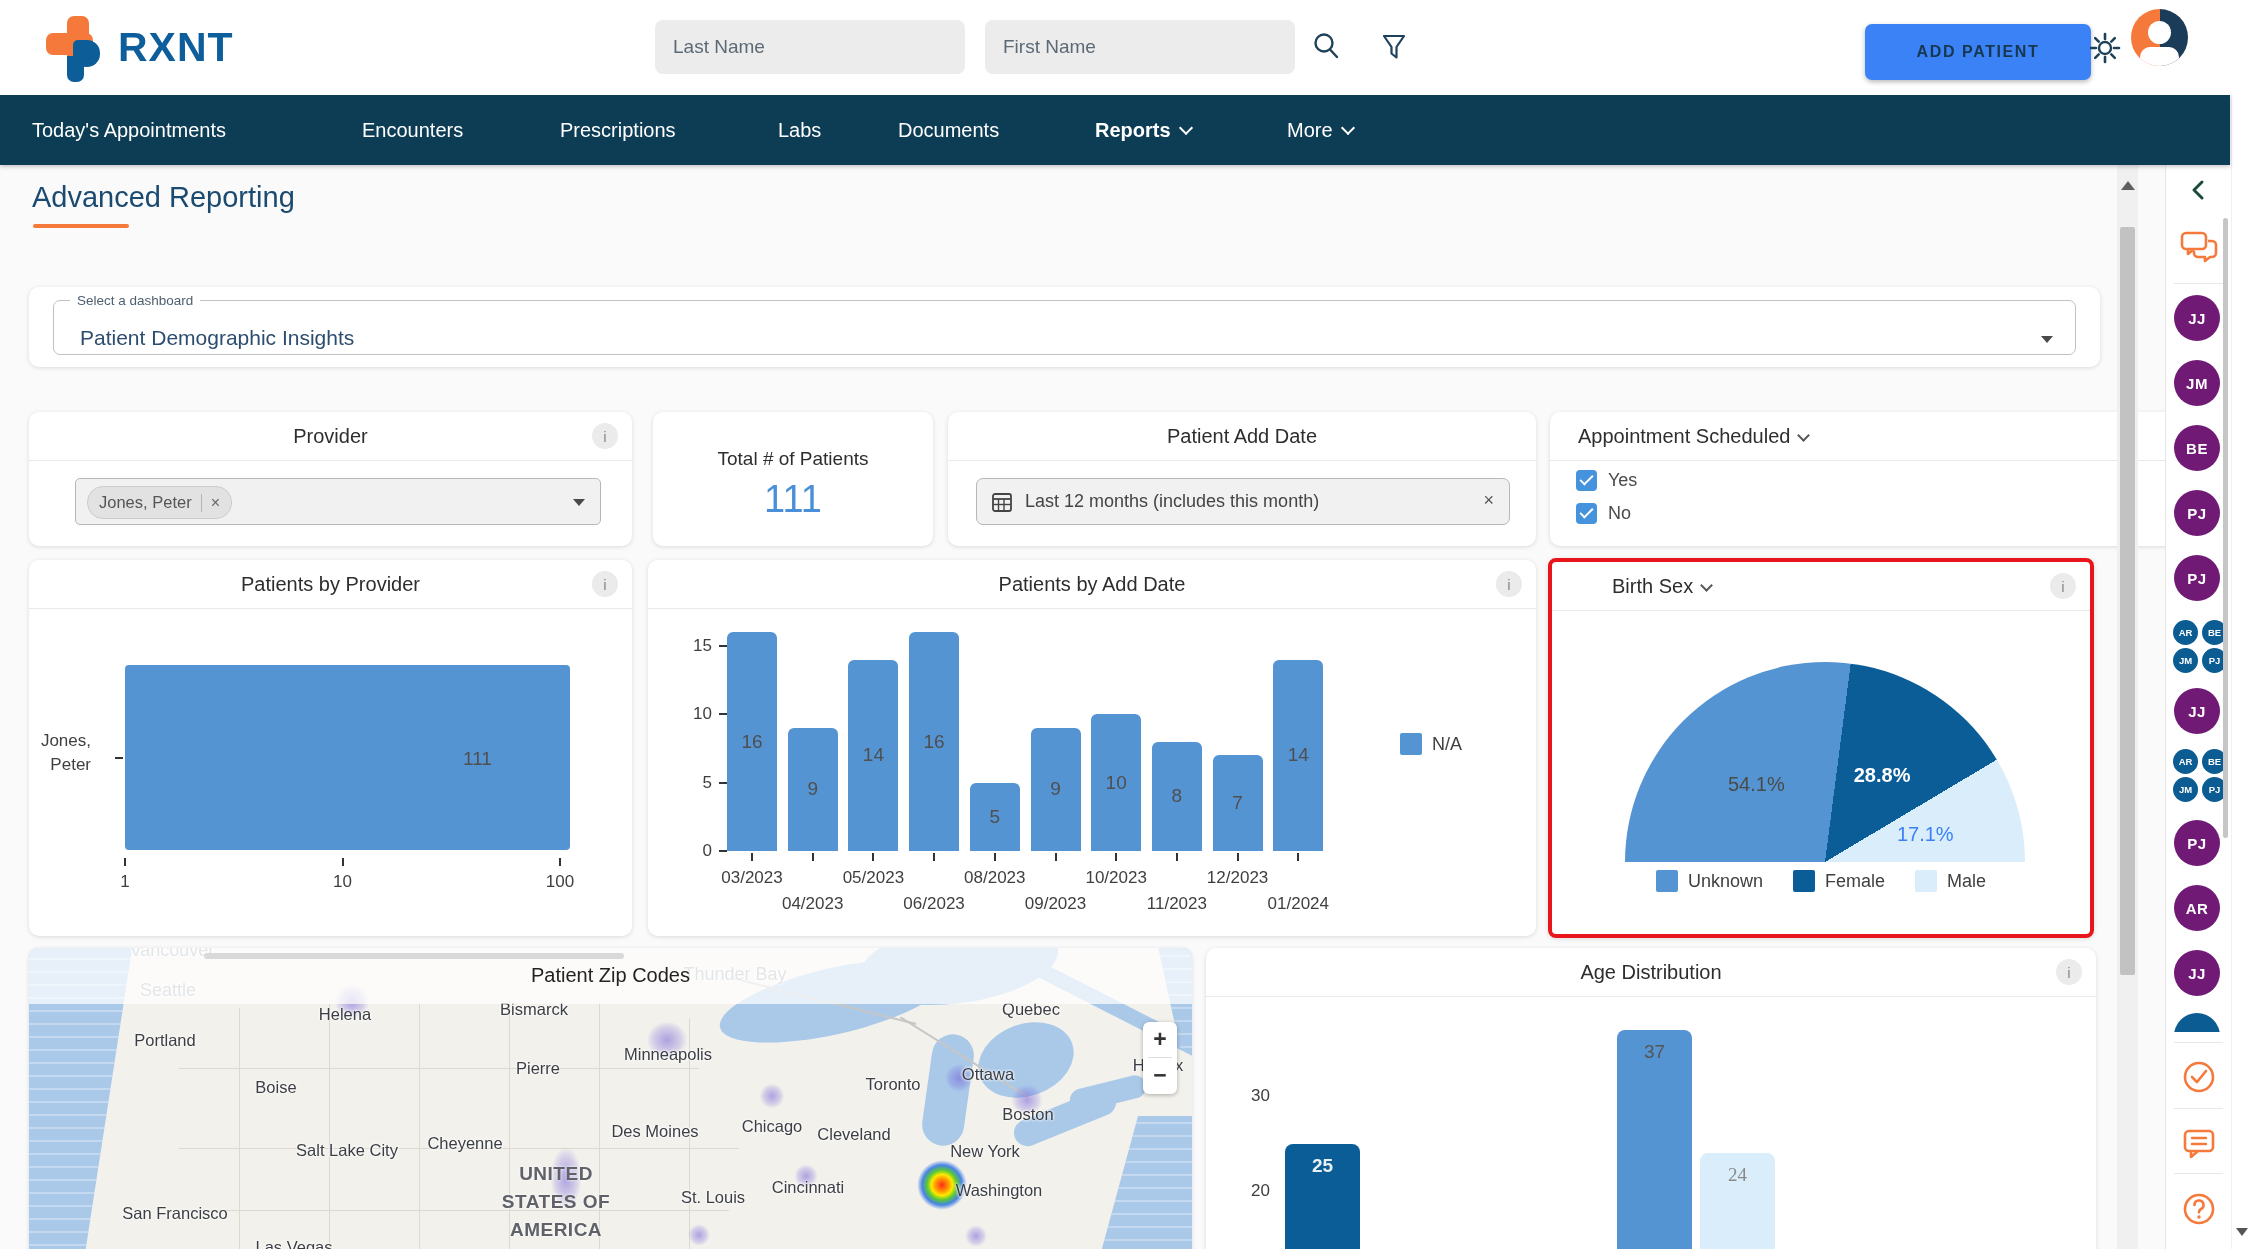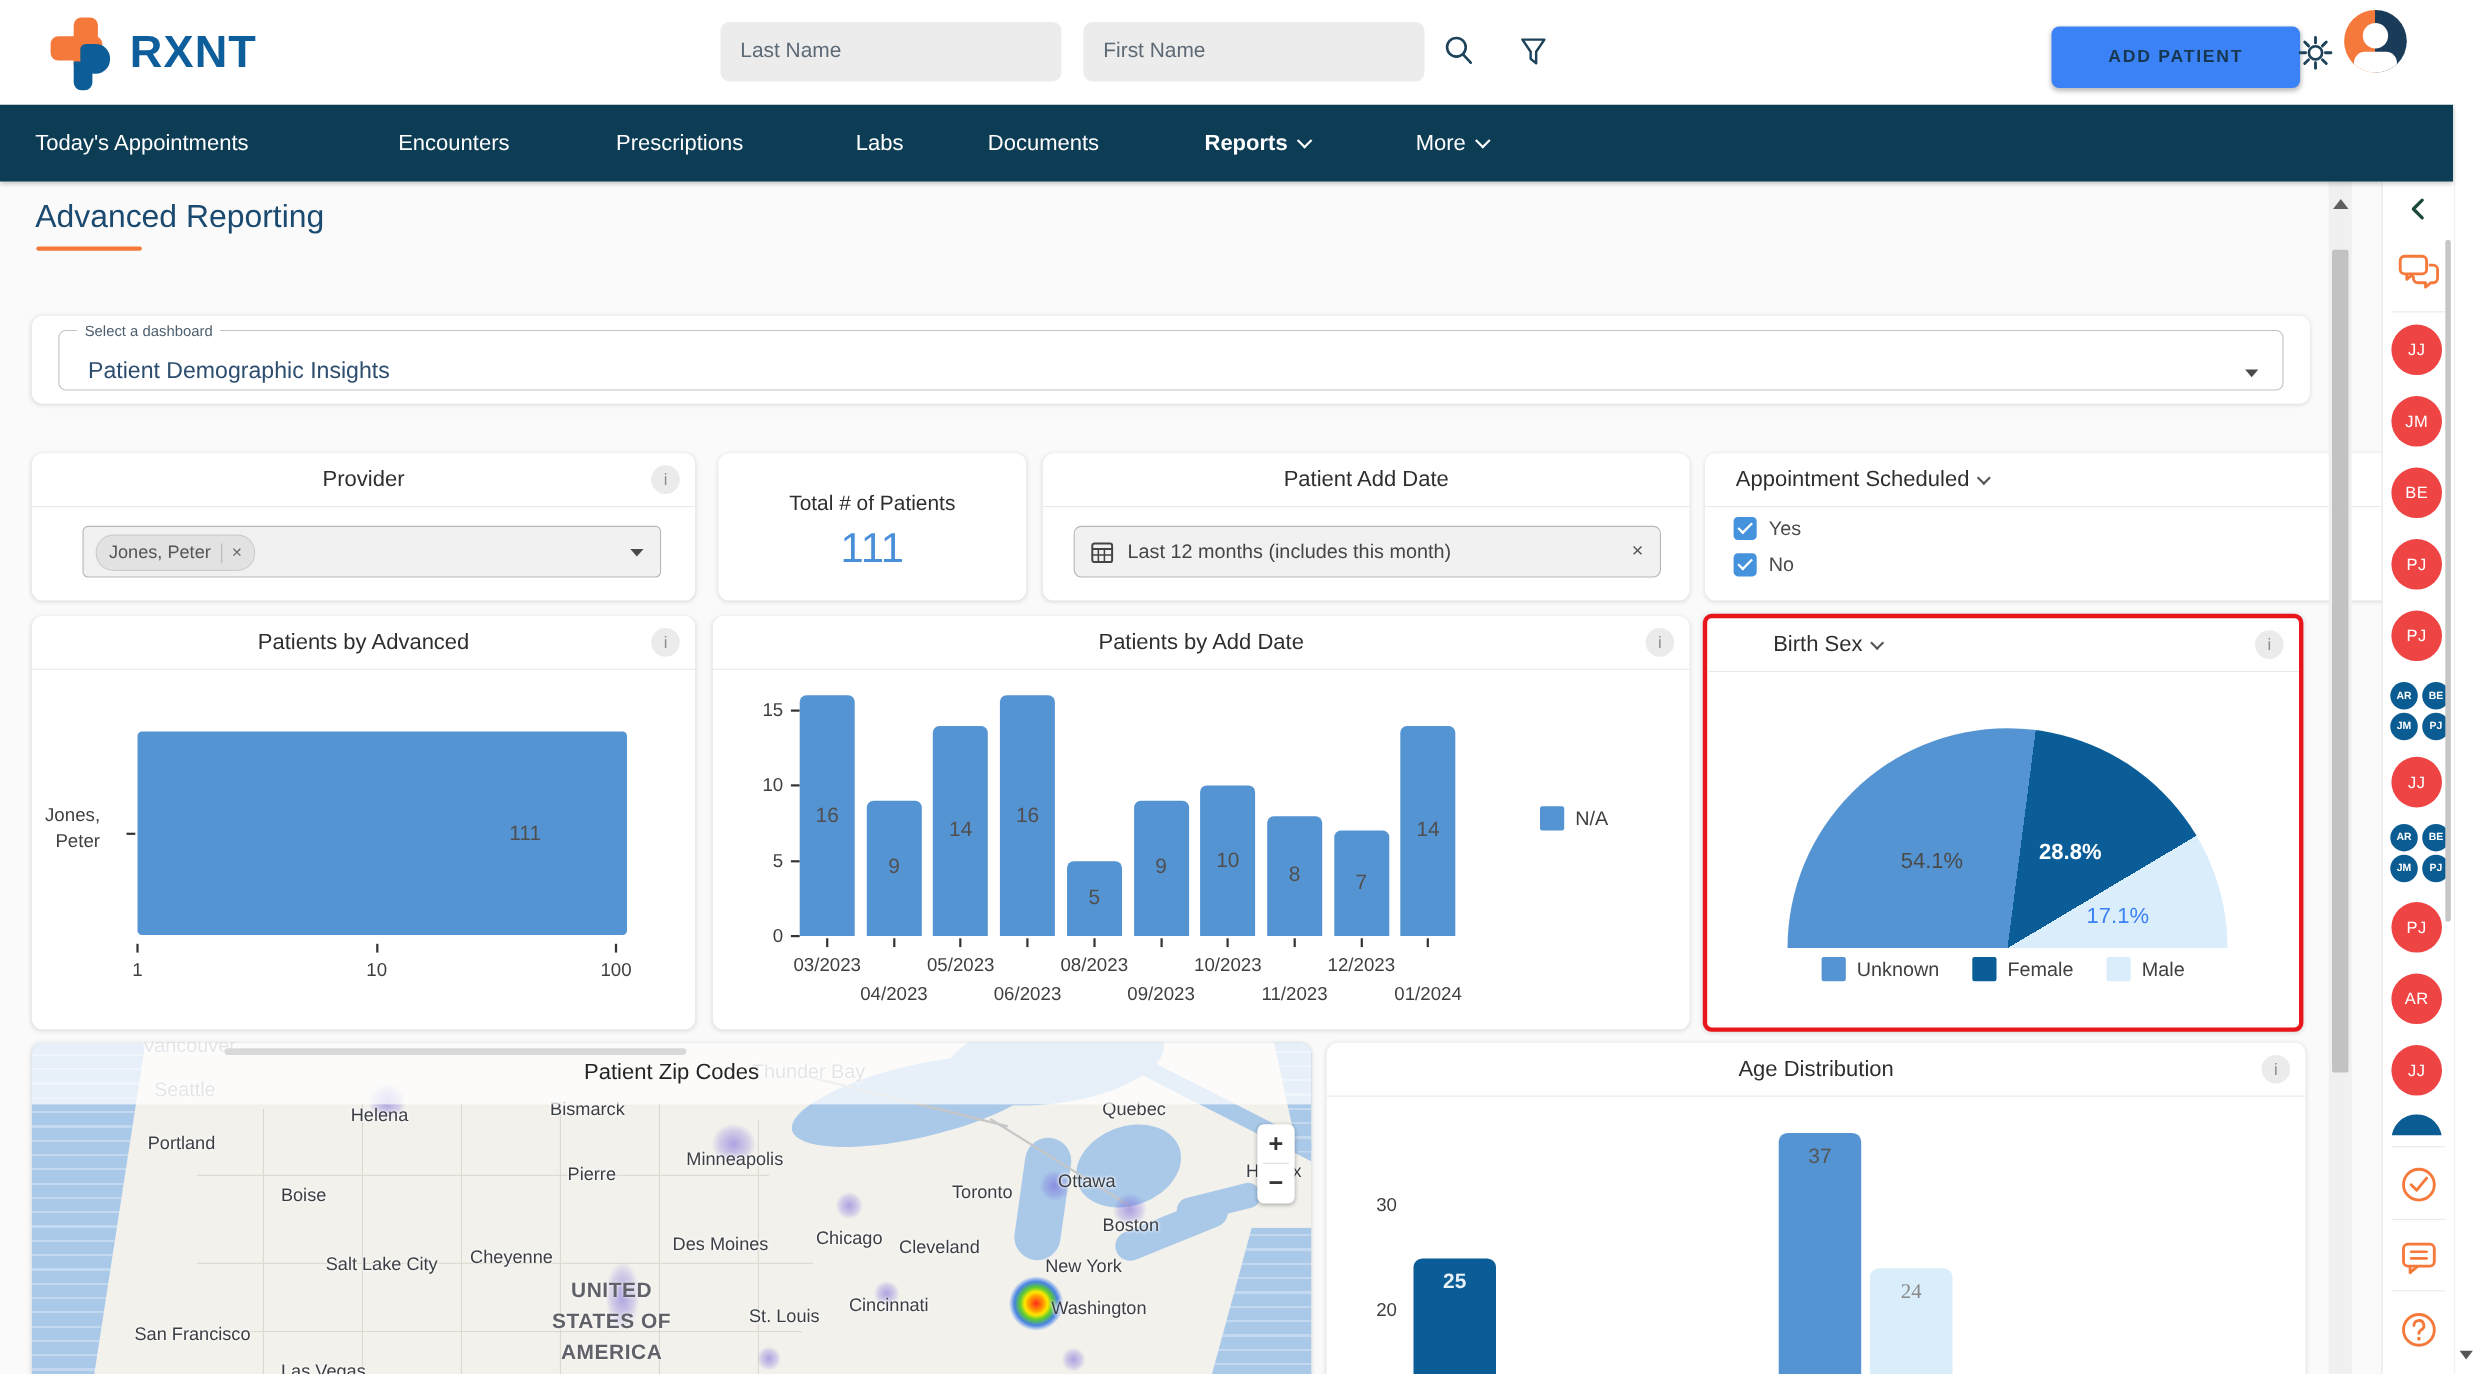--- a/index.html
+++ b/index.html
@@ -116,21 +116,21 @@
   .zoom-btn{position:absolute;left:0;width:34px;height:35px;text-align:center;font-size:23px;font-weight:700;color:#333;line-height:34px;cursor:pointer;}
   #zoom-divider{position:absolute;left:5px;top:35px;width:24px;height:1px;background:#ddd;}
 
   
   #content-scrollbar{left:2117px;top:165px;width:21px;height:1084px;background:#f0f0f0;}
   #cs-up{position:absolute;left:4px;top:16px;width:0;height:0;border-left:7px solid transparent;border-right:7px solid transparent;border-bottom:9px solid #5f5f5f;}
   #cs-thumb{position:absolute;left:3px;top:62px;width:15px;height:748px;background:#c2c2c2;border-radius:2px;}
 
   #sidebar{left:2165px;top:165px;width:66px;height:1084px;background:#ffffff;border-left:1px solid #e4e4e4;box-sizing:border-box;}
   .sb-divider{position:absolute;left:8px;right:8px;height:1px;background:#e8e8e8;}
-  .sb-avatar{position:absolute;left:8px;width:46px;height:46px;border-radius:50%;background:#ef4444;color:#fff;font-size:15px;font-weight:400;display:flex;align-items:center;justify-content:center;cursor:pointer;letter-spacing:.5px;}
+  .sb-avatar{position:absolute;left:8px;width:46px;height:46px;border-radius:50%;background:#701a75;color:#fff;font-size:15px;font-weight:700;display:flex;align-items:center;justify-content:center;cursor:pointer;letter-spacing:.5px;}
   .sb-mini{position:absolute;width:25px;height:25px;border-radius:50%;background:#0b5c92;color:#fff;font-size:9.5px;font-weight:700;display:flex;align-items:center;justify-content:center;cursor:pointer;}
   .sb-partial{position:absolute;left:8px;width:46px;height:19px;overflow:hidden;}
   .sb-icon{position:absolute;left:50%;transform:translateX(-50%);cursor:pointer;}
   #sb-thumb{position:absolute;left:57px;top:53px;width:5px;height:620px;background:#c6c6c6;border-radius:3px;}
 
   #page-scrollbar{left:2231px;top:0;width:20px;height:1249px;background:#ffffff;border-left:1px solid #f0f0f0;box-sizing:border-box;}
   #ps-up{position:absolute;left:4px;top:20px;width:0;height:0;border-left:6px solid transparent;border-right:6px solid transparent;border-bottom:8px solid #7d7d7d;}
   #ps-down{position:absolute;left:4px;top:1228px;width:0;height:0;border-left:6px solid transparent;border-right:6px solid transparent;border-top:8px solid #555;}
 </style>
 </head>
@@ -271,21 +271,21 @@
             <div class="checkbox">
               <div class="checkmark"></div>
             </div>
             <div class="check-label">No</div>
           </div>
         </div>
     </div>
 
     <div id="card-byprovider" class="card">
       <div class="card-header">
-        <div class="card-title">Patients by Advanced</div>
+        <div class="card-title">Patients by Provider</div>
         <div class="info-icon">i</div>
       </div>
       <div id="pv-plot">
           <div id="pv-bar" style="width: 444.858px;"></div>
           <div id="pv-value">111</div>
           <div class="pv-cat" style="top: 171px;">Jones,</div>
           <div class="pv-cat" style="top: 195px;">Peter</div>
           <div class="tickmark-h" style="left: 86px; top: 197px;"></div>
           <div class="tickmark-v" style="left: 95px; top: 298px;"></div>
           <div class="axis-text" style="left: 76px; top: 312px; width: 40px; text-align: center;">1</div>

